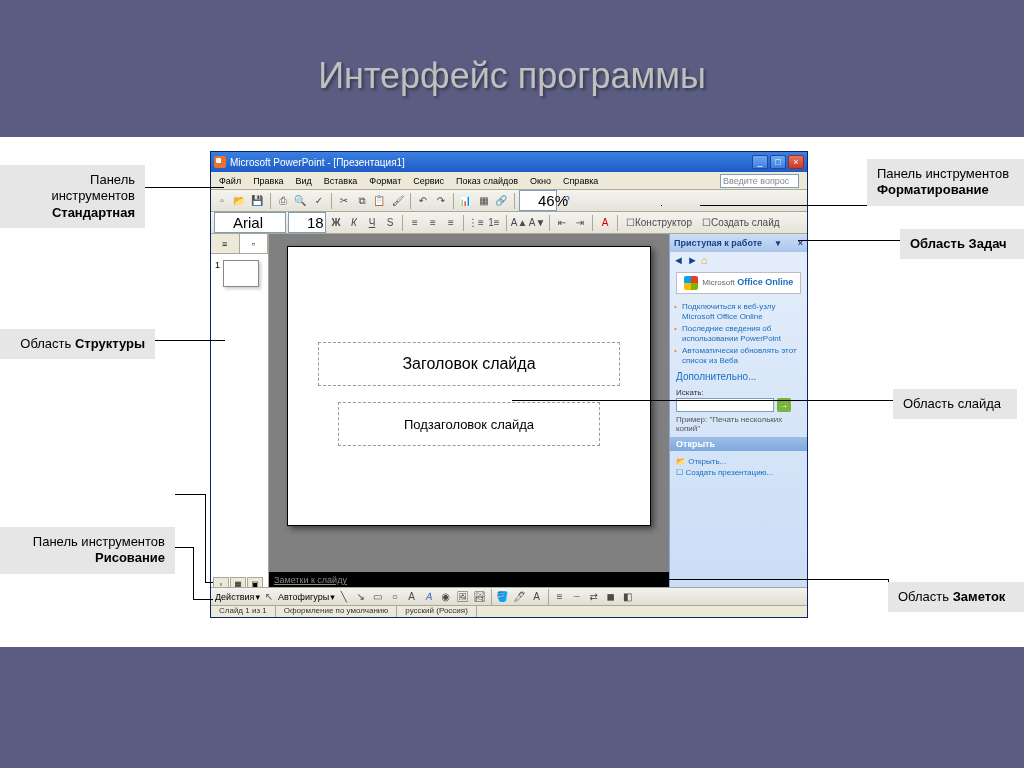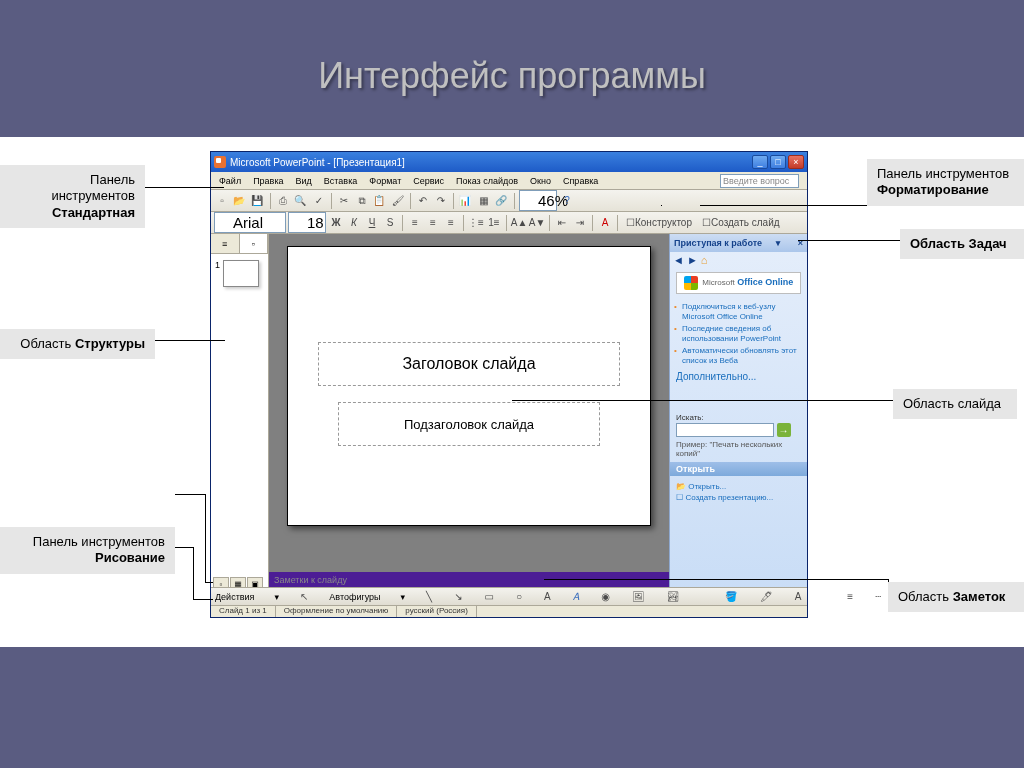--- a/index.html
+++ b/index.html
@@ -35,43 +35,43 @@
   .otab.active{background:#fff;}
   .otab.inactive{background:#ece9d8;}
   .thumb{margin:6px 4px;display:flex;}
   .thumb-num{font-size:9px;color:#000;margin-right:3px;}
   .thumb-img{width:36px;height:27px;border:1px solid #888;background:#fff;box-shadow:2px 2px 3px rgba(0,0,0,0.2);}
   .slide-area{flex:1;background:#808080;position:relative;}
   .slide{position:absolute;left:18px;top:12px;right:18px;height:280px;background:#fff;border:1px solid #000;box-shadow:3px 3px 6px rgba(0,0,0,0.5);}
   .ph{position:absolute;border:1px dashed #999;display:flex;align-items:center;justify-content:center;font-size:14px;color:#000;}
   .ph.title{left:30px;right:30px;top:95px;height:44px;font-size:16px;}
   .ph.sub{left:50px;right:50px;top:155px;height:44px;font-size:13px;}
-  .notes{position:absolute;left:0;right:0;bottom:0;height:26px;background:#4c1d95;border-top:3px solid #808080;padding:3px 5px;font-size:9px;color:#888;}
+  .notes{position:absolute;left:0;right:0;bottom:0;height:26px;background:#000000;border-top:3px solid #808080;padding:3px 5px;font-size:9px;color:#888;text-decoration:underline;}
   .taskpane{width:138px;background:linear-gradient(#e5eefb,#c9ddf6);border-left:1px solid #8ea8cf;display:flex;flex-direction:column;font-size:9px;}
   .tp-head{height:18px;background:linear-gradient(#cdddf3,#abc6eb);display:flex;align-items:center;padding:0 4px;color:#15428b;font-weight:bold;}
   .tp-head .x{margin-left:auto;color:#15428b;cursor:pointer;}
   .tp-nav{height:16px;display:flex;align-items:center;padding:0 3px;gap:3px;color:#15428b;}
   .tp-nav span{font-size:11px;}
   .tp-section{padding:4px 6px;}
   .office-online{background:#fff;border:1px solid #bdbdbd;padding:3px;text-align:center;font-size:9px;color:#333;position:relative;}
   .office-logo{display:inline-block;width:14px;height:14px;background:conic-gradient(#ea3e23 0 25%,#7db700 0 50%,#ffba00 0 75%,#00a4ef 0);border-radius:2px;vertical-align:middle;margin-right:2px;}
   .office-online b{color:#1a6ebd;}
   .tp-links{padding:4px 4px 2px 12px;}
   .tp-links li{list-style:none;position:relative;color:#1a6ebd;margin-bottom:3px;line-height:1.2;font-size:8px;}
   .tp-links li::before{content:"•";position:absolute;left:-8px;color:#eb8b2d;}
-  .tp-search{padding:2px 6px;margin-top:25px;}
+  .tp-search{padding:2px 6px;}
   .tp-search input{width:98px;border:1px solid #7f9db9;font-size:9px;padding:1px;}
   .tp-search .go{display:inline-block;width:14px;height:14px;background:#7ab33a;color:#fff;text-align:center;font-size:10px;line-height:14px;border-radius:2px;}
   .tp-hint{padding:1px 6px 4px;font-size:8px;color:#555;}
   .tp-open-head{background:linear-gradient(#9ebee8,#7da9db);color:#fff;padding:2px 6px;font-size:9px;font-weight:bold;}
   .tp-open{padding:4px 6px;}
   .tp-open a{display:block;color:#1a6ebd;font-size:8px;margin:2px 0;}
   .view-btns{position:absolute;left:2px;bottom:24px;width:52px;height:16px;display:flex;}
   .view-btns span{width:16px;height:14px;border:1px solid #aca899;background:#ece9d8;margin-right:1px;font-size:8px;display:flex;align-items:center;justify-content:center;}
-  .drawbar{position:absolute;left:0;right:0;bottom:12px;height:18px;background:linear-gradient(#f4f3ee,#e0ddd2);border-top:1px solid #aca899;display:flex;align-items:center;gap:20px;padding:0 4px;font-size:9px;}
+  .drawbar{position:absolute;left:0;right:0;bottom:12px;height:18px;background:linear-gradient(#f4f3ee,#e0ddd2);border-top:1px solid #aca899;display:flex;align-items:center;gap:1px;padding:0 4px;font-size:9px;}
   .statusbar{position:absolute;left:0;right:0;bottom:0;height:12px;background:#ece9d8;border-top:1px solid #aca899;display:flex;font-size:8px;color:#333;}
   .statusbar span{padding:0 8px;border-right:1px solid #aca899;}
   
 </style>
 </head>
 <body>
 
 <div class="slide-title">Интерфейс программы</div>
 
 <div class="canvas">

